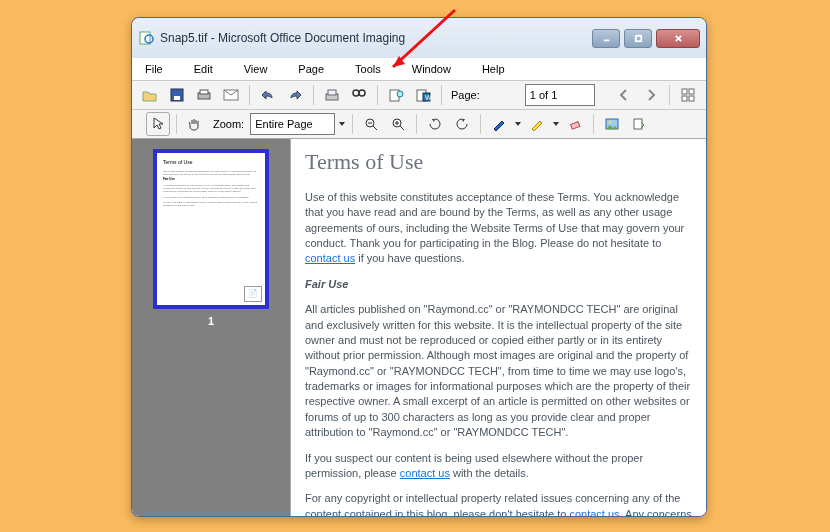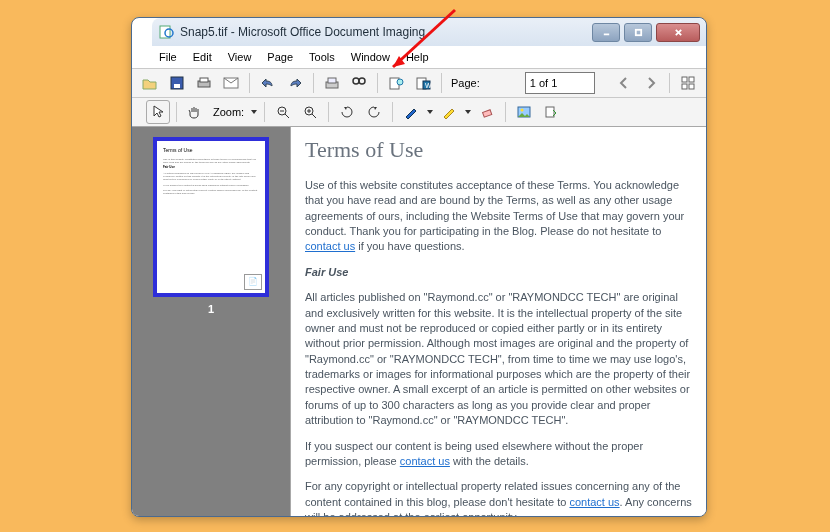--- a/index.html
+++ b/index.html
@@ -17,40 +17,40 @@
     top: 17px;
     width: 574px;
     height: 498px;
     background: #fff;
     border: 1px solid #4b6a8f;
     border-radius: 8px;
     box-shadow: 0 3px 10px rgba(0,0,0,0.25);
     overflow: hidden;
   }
   .titlebar {
-    height: 28px;
+    height: 16px;
     background: linear-gradient(#e9eff7,#d9e4f1);
     display: flex;
     align-items: center;
-    padding: 0 6px;
-    border-top-left-radius:8px; border-top-right-radius:8px;margin-left:20px;
+    padding: 12px 6px;
+    border-top-left-radius:8px; border-top-right-radius:8px;
   }
   .titlebar .appicon { width:16px;height:16px;margin-right:6px; }
   .titlebar .title { color:#1f2d3a; font-size:12px; flex:1; }
   .winbtns { display:flex; gap:4px; }
   .winbtn {
     width:26px;height:17px;border-radius:3px;
     background:linear-gradient(#b7c7da,#8ca3bf);
     border:1px solid #6e87a3;
     display:flex;align-items:center;justify-content:center;
   }
   .winbtn.close { background:linear-gradient(#d98e8e,#b85c5c);border-color:#8c4646;width:42px; }
   .winbtn svg{width:9px;height:9px;stroke:#fff;stroke-width:2;fill:none;}
   .menubar {
-    height:20px; display:flex; align-items:center; gap:2px; padding:1px 20px;
+    height:20px; display:flex; align-items:center; gap:17px; padding:1px 6px;
     border-bottom:1px solid #c9c9c9;
   }
   .menubar span { padding:2px 7px; }
   .toolbar {
     display:flex;align-items:center;height:28px;padding:0 6px;gap:3px;
     border-bottom:1px solid #c9c9c9;
     background:#f4f4f4;
   }
   .toolbar2 {
     display:flex;align-items:center;height:28px;padding:0 14px;gap:3px;
@@ -227,20 +227,21 @@
           <path d="M2 1l0 10 3-3 2 4 2-1-2-4h4z" fill="#fff" stroke="#333"></path>
         </svg>
       </div>
     <div class="sep"></div>
     <div class="tbtn">
         <svg width="14" height="14">
           <path d="M4 7V3m2 4V2m2 5V3m2 4V4m0 3v3c0 2-2 3-4 3s-4-1-4-3V7l-1-2" fill="none" stroke="#333"></path>
         </svg>
       </div>
     <span class="pagelabel">Zoom:</span>
+    <input class="zoominput" value="Entire Page" style="">
     <div class="dd">
         <svg viewBox="0 0 6 4">
           <path d="M0 0h6L3 4z" fill="#333"></path>
         </svg>
       </div>
     <div class="sep"></div>
     <div class="tbtn">
         <svg width="14" height="14">
           <circle cx="6" cy="6" r="4" fill="none" stroke="#333"></circle>
           <line x1="9" y1="9" x2="13" y2="13" stroke="#333"></line>

